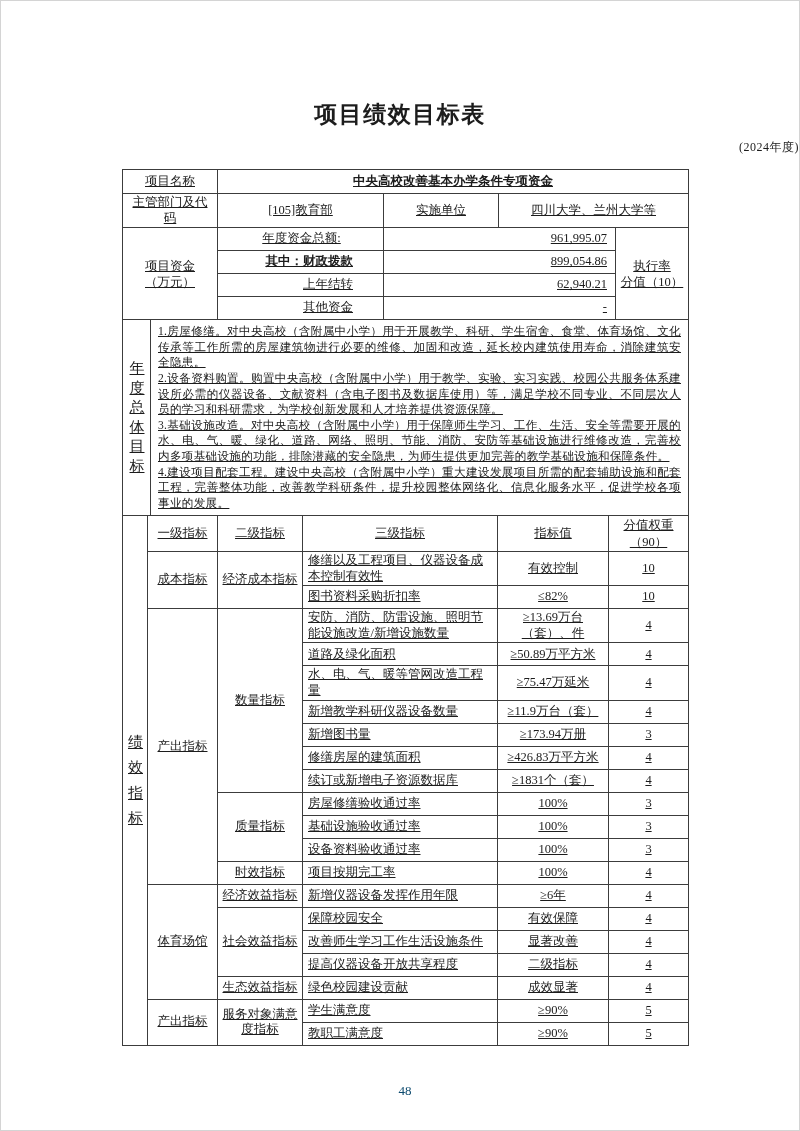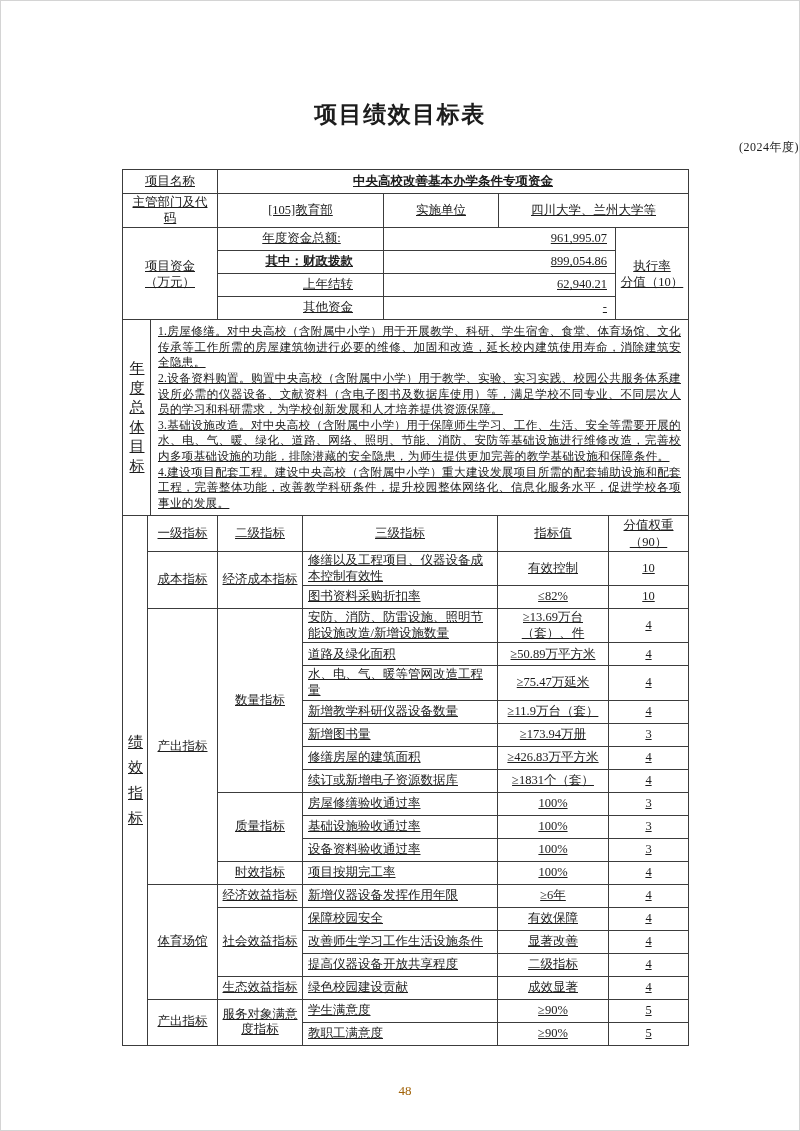--- a/index.html
+++ b/index.html
@@ -70,21 +70,21 @@
   .twoline div { line-height:1.3; }
   .rh24 { height:24px; }
   .rh23 { height:23px; }
   .rh30 { height:30px; }
   .rh31 { height:31px; }
   .pageno {
     width:566px; margin-left:121px;
     margin-top:37px;
     text-align:center;
     font-size:13px;
-    color:#a16207;
+    color:#0c4a6e;
   }
 </style>
 </head>
 <body>
 
 <div class="page">
 
   <h1 class="title">项目绩效目标表</h1>
   <div class="subtitle">(2024年度)</div>
 

